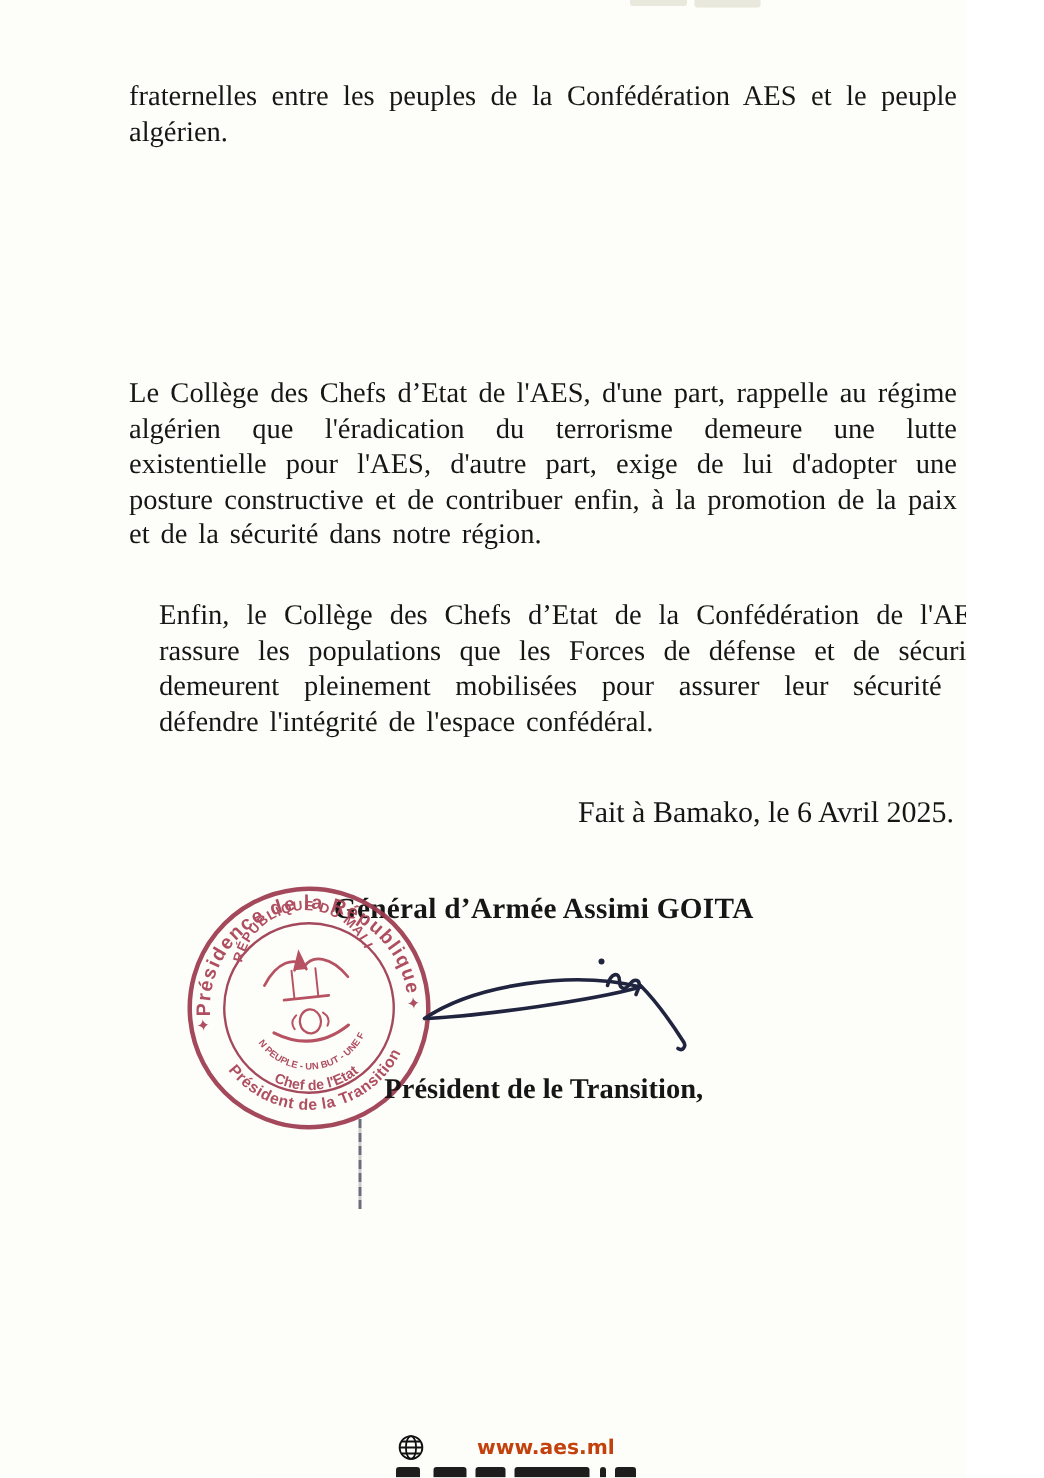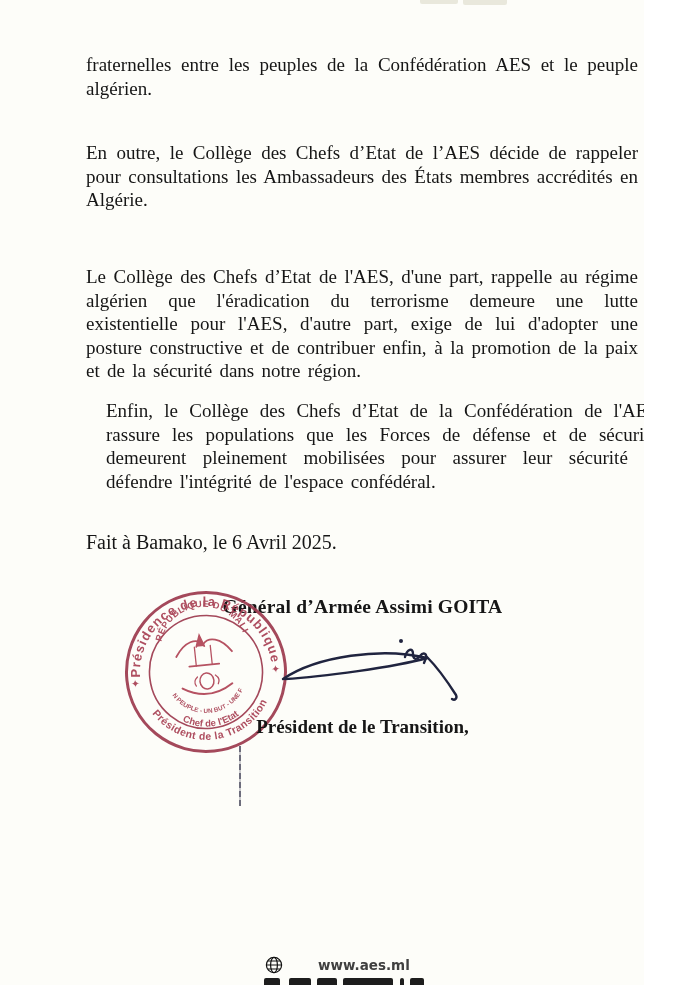--- a/index.html
+++ b/index.html
@@ -10,25 +10,25 @@
     font-family:"Liberation Serif", serif;
     color:#161616;
   }
   .body-par{
     position:absolute; left:86px; width:552px; margin:0;
     font-size:19px; line-height:23.5px; text-align:justify; text-justify:inter-word;
     word-spacing:2.5px;
   }
   .p1{top:53px;}
   .p2{top:141px;}
-  .p3{top:251px;margin-top:14px;}
+  .p3{top:251px;}
   .p4{top:399px;margin-left:20px;}
   .dateline{
     position:absolute; left:86px; top:531px; width:550px; margin:0;
-    font-size:20px; text-align:left;
+    font-size:20px; text-align:right;
   }
   .sig-name{
     position:absolute; left:95px; top:596px; width:535px; margin:0;
     font-size:19.5px; font-weight:bold; text-align:center; letter-spacing:.2px;
   }
   .sig-titles{
     position:absolute; left:95px; top:715px; width:535px; margin:0;
     font-size:19px; font-weight:bold; text-align:center; line-height:23.5px;
   }
   .stamp-wrap{
@@ -42,21 +42,21 @@
     position:absolute; left:239px; top:746px; width:1.5px; height:60px;
     background:repeating-linear-gradient(to bottom,#3c3c52 0 6px, rgba(60,60,82,.35) 6px 9px);
     opacity:.75;
   }
   .top-artifact{position:absolute; top:0; height:4px; background:#d9d7c4; opacity:.55; border-radius:0 0 2px 2px;}
   .ta1{left:420px; width:38px;}
   .ta2{left:463px; width:44px; height:5px;}
   .footer-globe{position:absolute; left:265px; top:956px; width:18px; height:18px;}
   .footer-site{
     position:absolute; left:318px; top:957px; margin:0;
-    font-family:"DejaVu Sans", sans-serif; font-weight:bold; font-size:13.5px; color:#404040;
+    font-family:"DejaVu Sans", sans-serif; font-weight:bold; font-size:13.5px; color:#c2410c;
   }
   .cropped-line{
     position:absolute; left:264px; top:978px; width:230px; height:7px; overflow:hidden;
   }
   .blob{
     display:inline-block; vertical-align:top; height:12px; background:#1d1d1d; border-radius:2px 2px 0 0;
   }
   .b-icon{width:16px; margin-right:9px;}
   .b1{width:22px; margin-right:6px;}
   .b2{width:20px; margin-right:6px;}
@@ -66,21 +66,20 @@
 </style>
 </head>
 <body>
 
 <div class="page">
 
   <div class="top-artifact ta1"></div>
   <div class="top-artifact ta2"></div>
 
   <p class="body-par p1">fraternelles entre les peuples de la Confédération AES et le peuple algérien.</p>
-  <p class="body-par p2">En outre, le Collège des Chefs d’Etat de l’AES décide de rappeler pour consultations les Ambassadeurs des États membres accrédités en Algérie.</p>
   <p class="body-par p3">Le Collège des Chefs d’Etat de l'AES, d'une part, rappelle au régime algérien que l'éradication du terrorisme demeure une lutte existentielle pour l'AES, d'autre part, exige de lui d'adopter une posture constructive et de contribuer enfin, à la promotion de la paix et de la sécurité dans notre région.</p>
   <p class="body-par p4">Enfin, le Collège des Chefs d’Etat de la Confédération de l'AES rassure les populations que les Forces de défense et de sécurité demeurent pleinement mobilisées pour assurer leur sécurité et défendre l'intégrité de l'espace confédéral.</p>
 
   <p class="dateline">Fait à Bamako, le 6 Avril 2025.</p>
 
   <p class="sig-name">Général d’Armée Assimi GOITA</p>
 
   <div class="stamp-wrap">
     <svg width="168" height="168" viewBox="0 0 168 168">
       <g fill="none" stroke="#9d3a4e">

